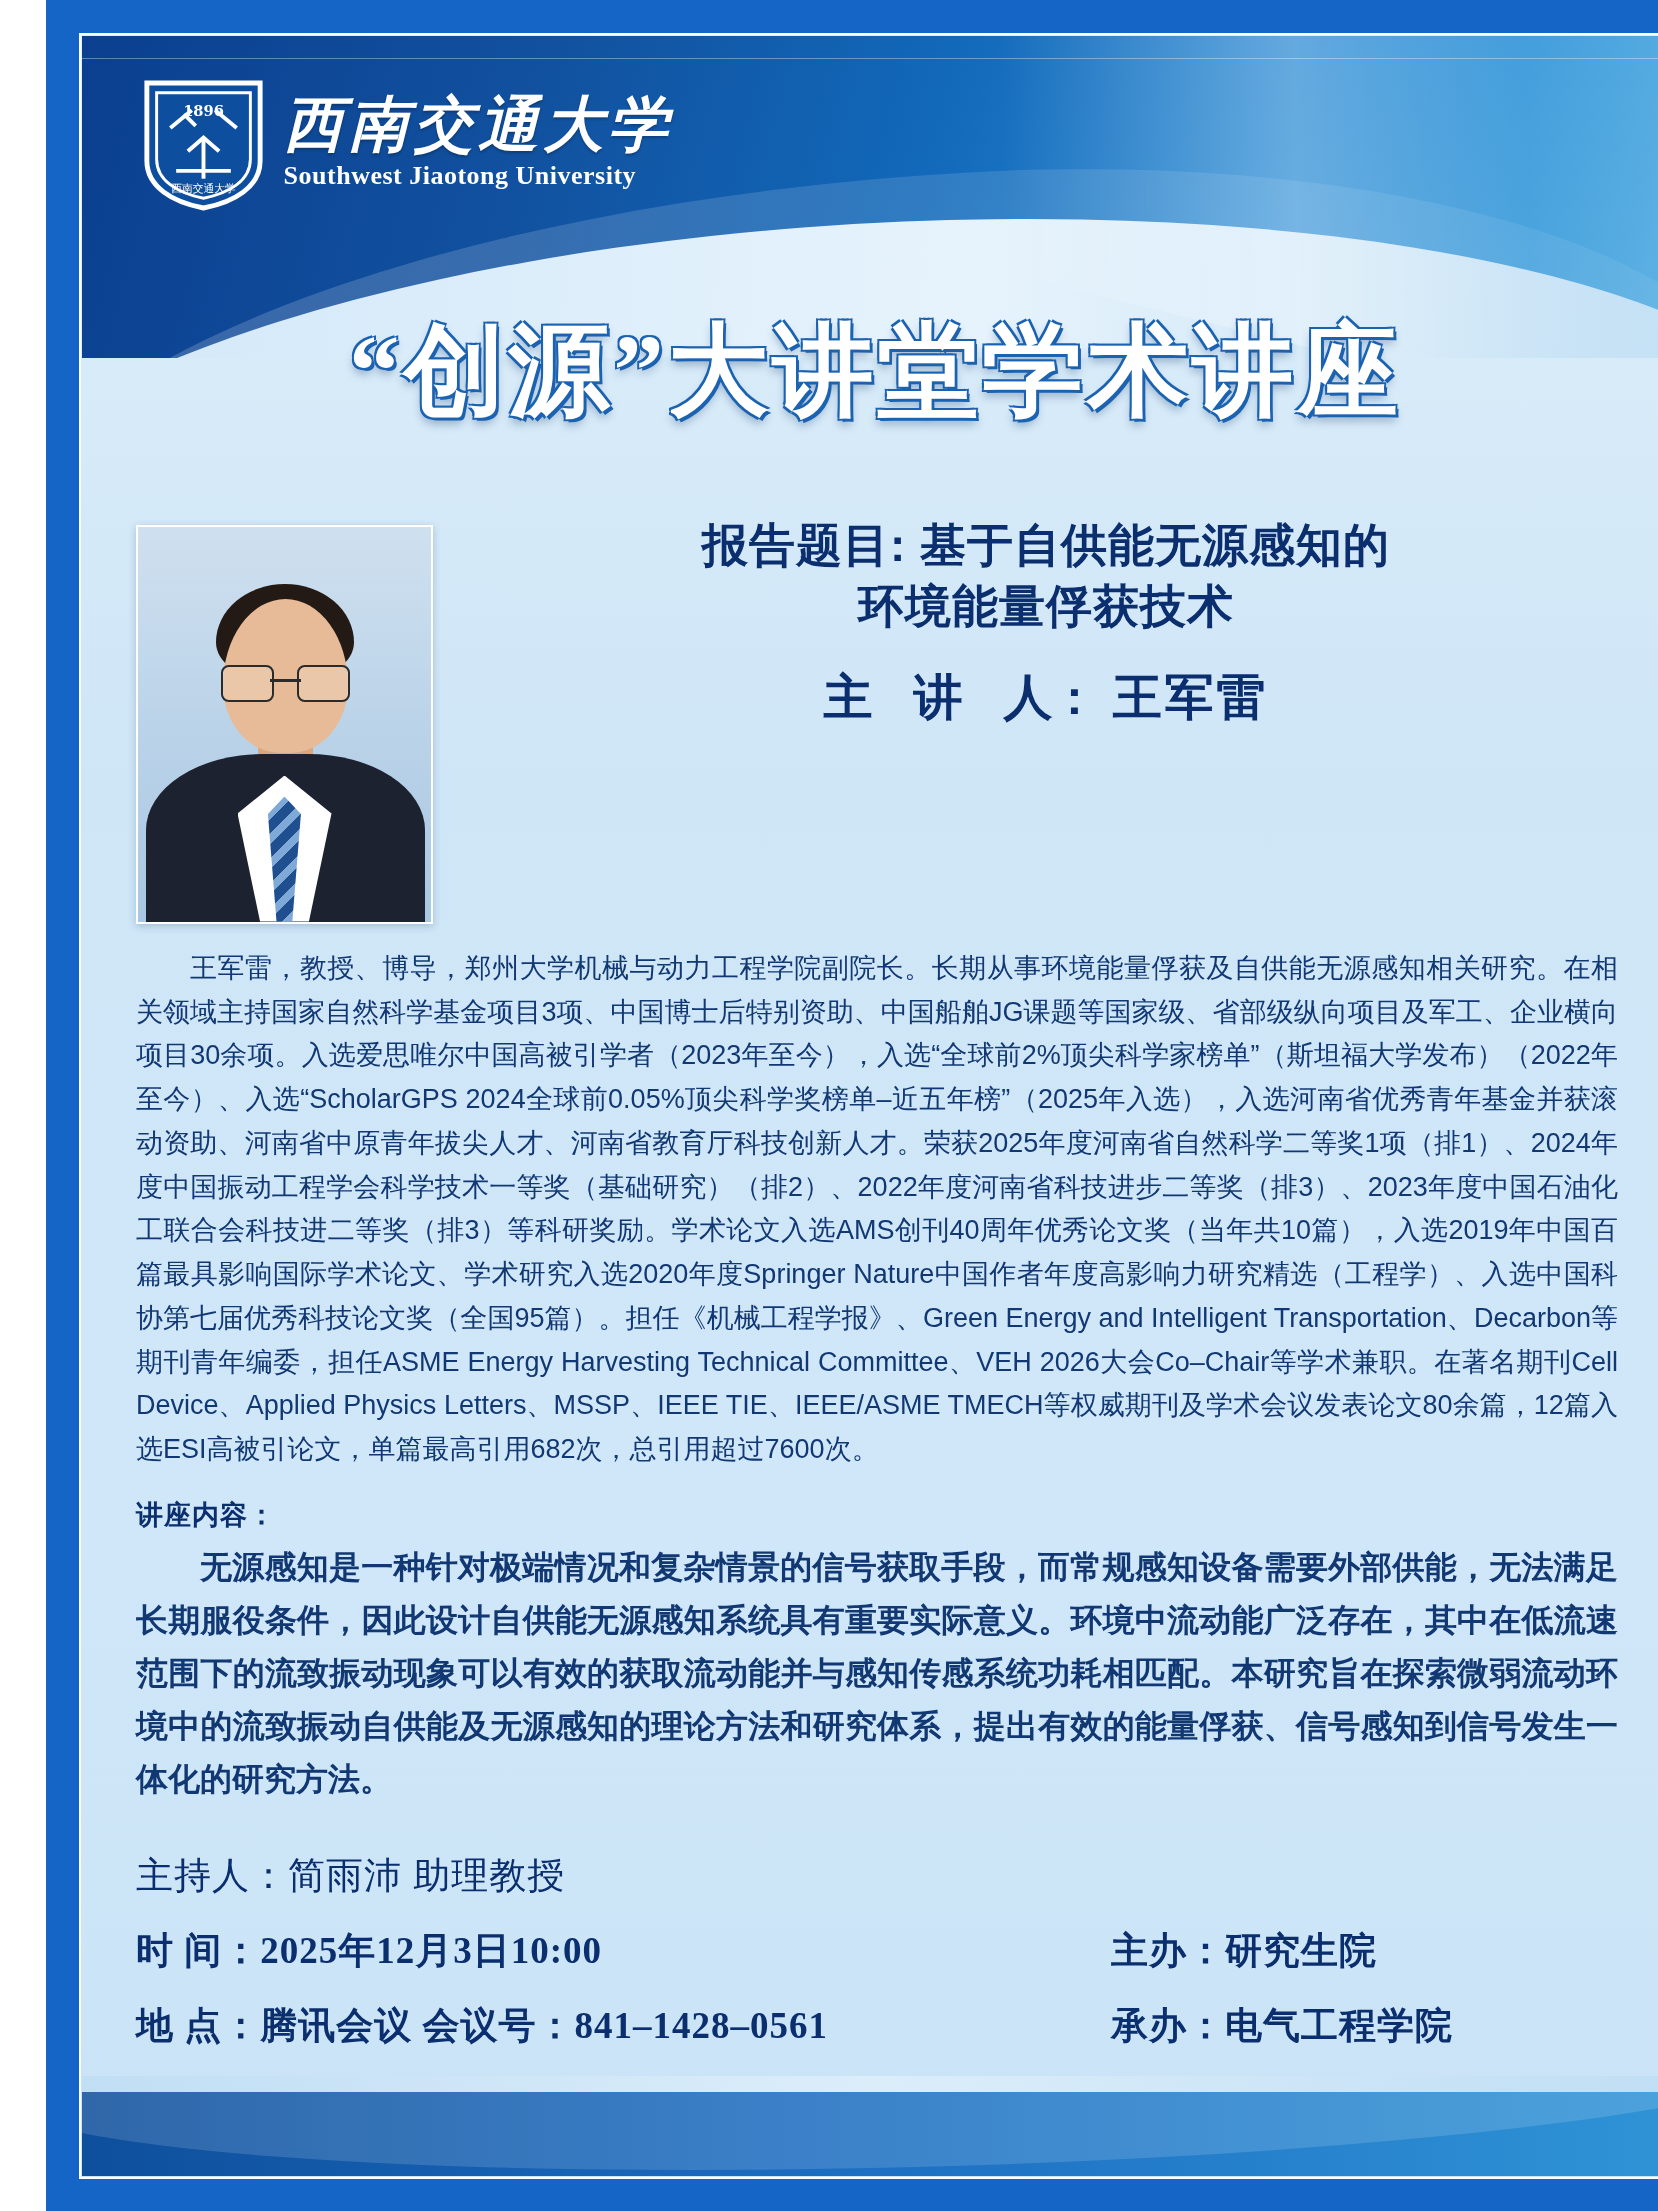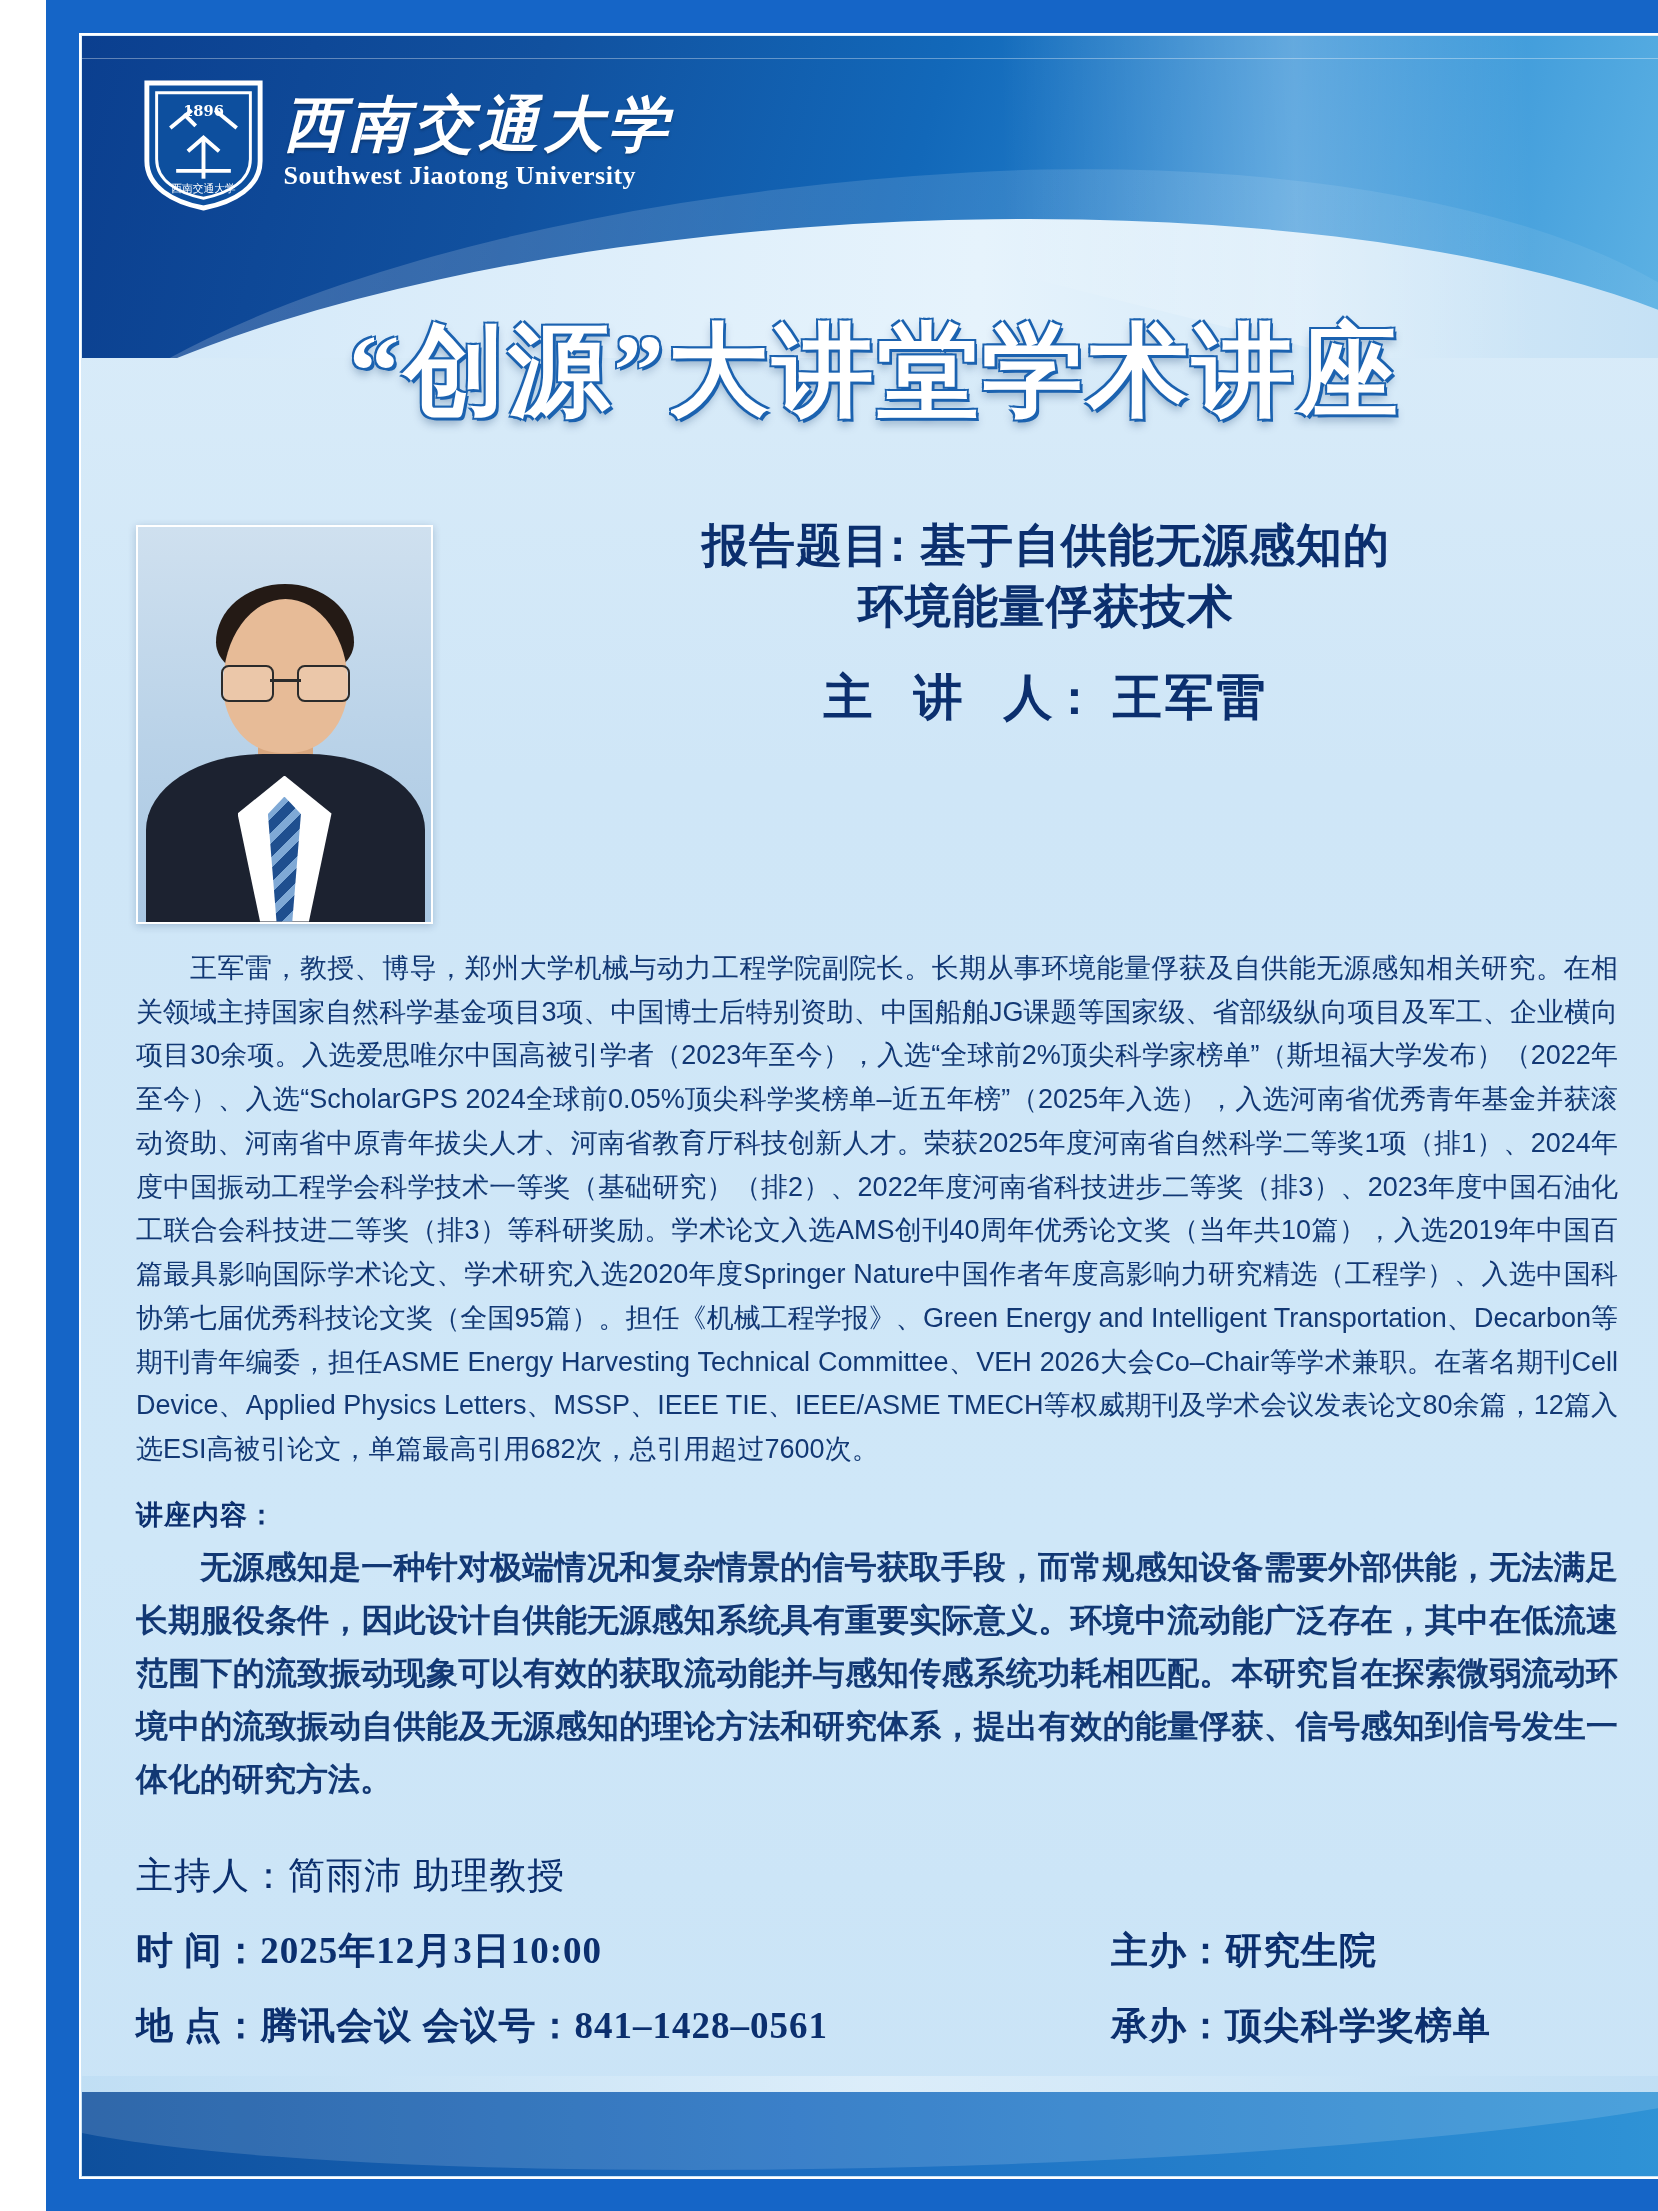--- a/index.html
+++ b/index.html
@@ -444,21 +444,21 @@
       <div class="info-right">
         <span>主办：</span><span>研究生院</span>
       </div>
     </div>
 
     <div class="info-row">
       <div class="info-left">
         <span>地  点：</span><span>腾讯会议  会议号：841–1428–0561</span>
       </div>
       <div class="info-right">
-        <span>承办：</span><span>顶尖科学奖榜单</span>
+        <span>承办：</span><span>电气工程学院</span>
       </div>
     </div>
 
   </div>
 
   <div class="footer-strip"></div>
   <div class="footer-band">
     <div class="footer-wave"></div>
   </div>
 

